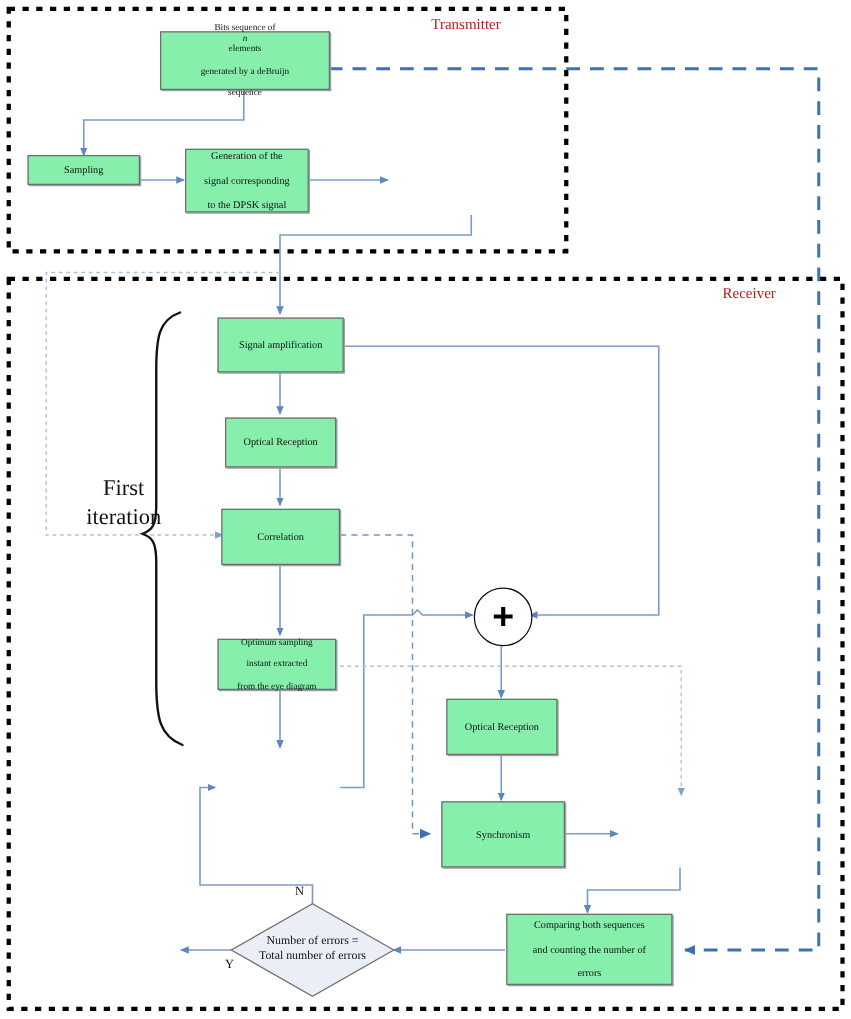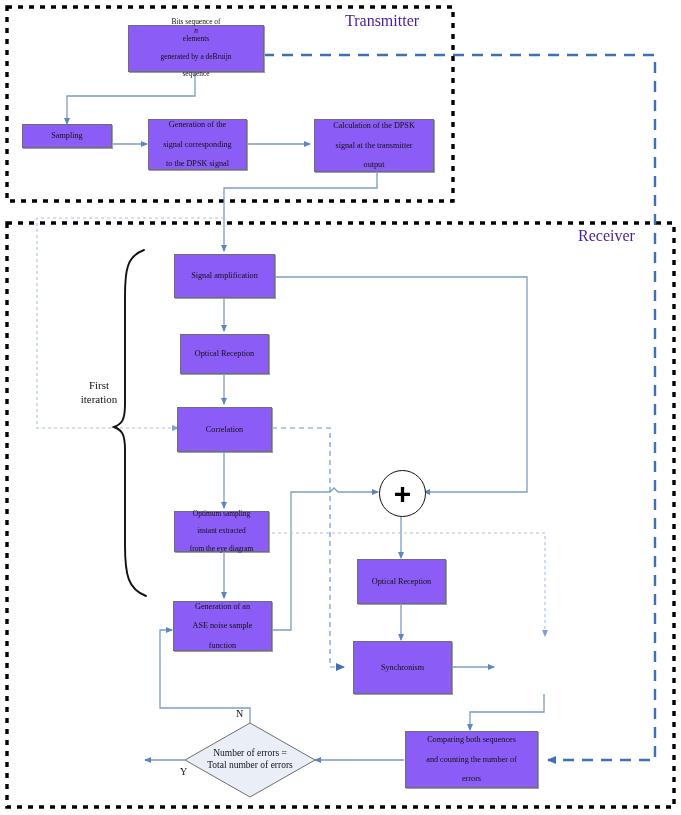--- a/index.html
+++ b/index.html
@@ -16,48 +16,48 @@
   }
   svg.layer{
     position:absolute;
     left:0;top:0;
     width:681px;height:815px;
     pointer-events:none;
   }
   .node{
     position:absolute;
     box-sizing:border-box;
-    background:#8b5cf6;
+    background:#86efac;
     border:1px solid #6e6e6e;
     box-shadow:1px 1px 0 0 #9aa0aa;
     display:flex;
     align-items:center;
     justify-content:center;
     text-align:center;
     line-height:1.18;
     color:#111;
     padding:2px 3px;
   }
   .node span{display:block;width:100%;}
   .grp-label{
     position:absolute;
-    font-size:16px;
-    color:#4c1d95;
+    font-size:12px;
+    color:#b91c1c;
     white-space:nowrap;
     text-align:center;
   }
   .edge-label{
     position:absolute;
     font-size:10px;
     color:#111;
     white-space:nowrap;
   }
   .iter-label{
     position:absolute;
-    font-size:11px;
+    font-size:18px;
     line-height:1.25;
     text-align:center;
     color:#111;
     white-space:nowrap;
   }
   .diamond-wrap{
     position:absolute;
   }
   .diamond-text{
     position:absolute;
@@ -174,27 +174,20 @@
   </div>
 
   <div class="node f8" style="left:148px;top:119px;width:99px;height:51px;">
     <span>
       <span>Generation of the</span><br>
       <span>signal corresponding</span><br>
       <span>to the DPSK signal</span>
     </span>
   </div>
 
-  <div class="node f8" style="left:314px;top:119px;width:120px;height:53px;">
-    <span>
-      <span>Calculation of the DPSK</span><br>
-      <span>signal at the transmitter</span><br>
-      <span>output</span>
-    </span>
-  </div>
 
   <div class="iter-label" style="left:60px;top:379px;width:78px;">
     <span>First</span><br>
     <span>iteration</span>
   </div>
 
   <div class="node f8" style="left:174px;top:254px;width:101px;height:44px;">
     <span>Signal amplification</span>
   </div>
 
@@ -207,27 +200,20 @@
   </div>
 
   <div class="node f7" style="left:174px;top:511px;width:95px;height:41px;">
     <span>
       <span>Optimum sampling</span><br>
       <span>instant extracted</span><br>
       <span>from the eye diagram</span>
     </span>
   </div>
 
-  <div class="node f8" style="left:173px;top:601px;width:99px;height:50px;">
-    <span>
-      <span>Generation of an</span><br>
-      <span>ASE noise sample</span><br>
-      <span>function</span>
-    </span>
-  </div>
 
   <div class="plus-wrap" style="left:379px;top:470px;width:45px;height:45px;">
     <span>+</span>
   </div>
 
   <div class="node f8" style="left:357px;top:559px;width:89px;height:45px;">
     <span>Optical Reception</span>
   </div>
 
   <div class="node f8" style="left:353px;top:641px;width:99px;height:53px;">

